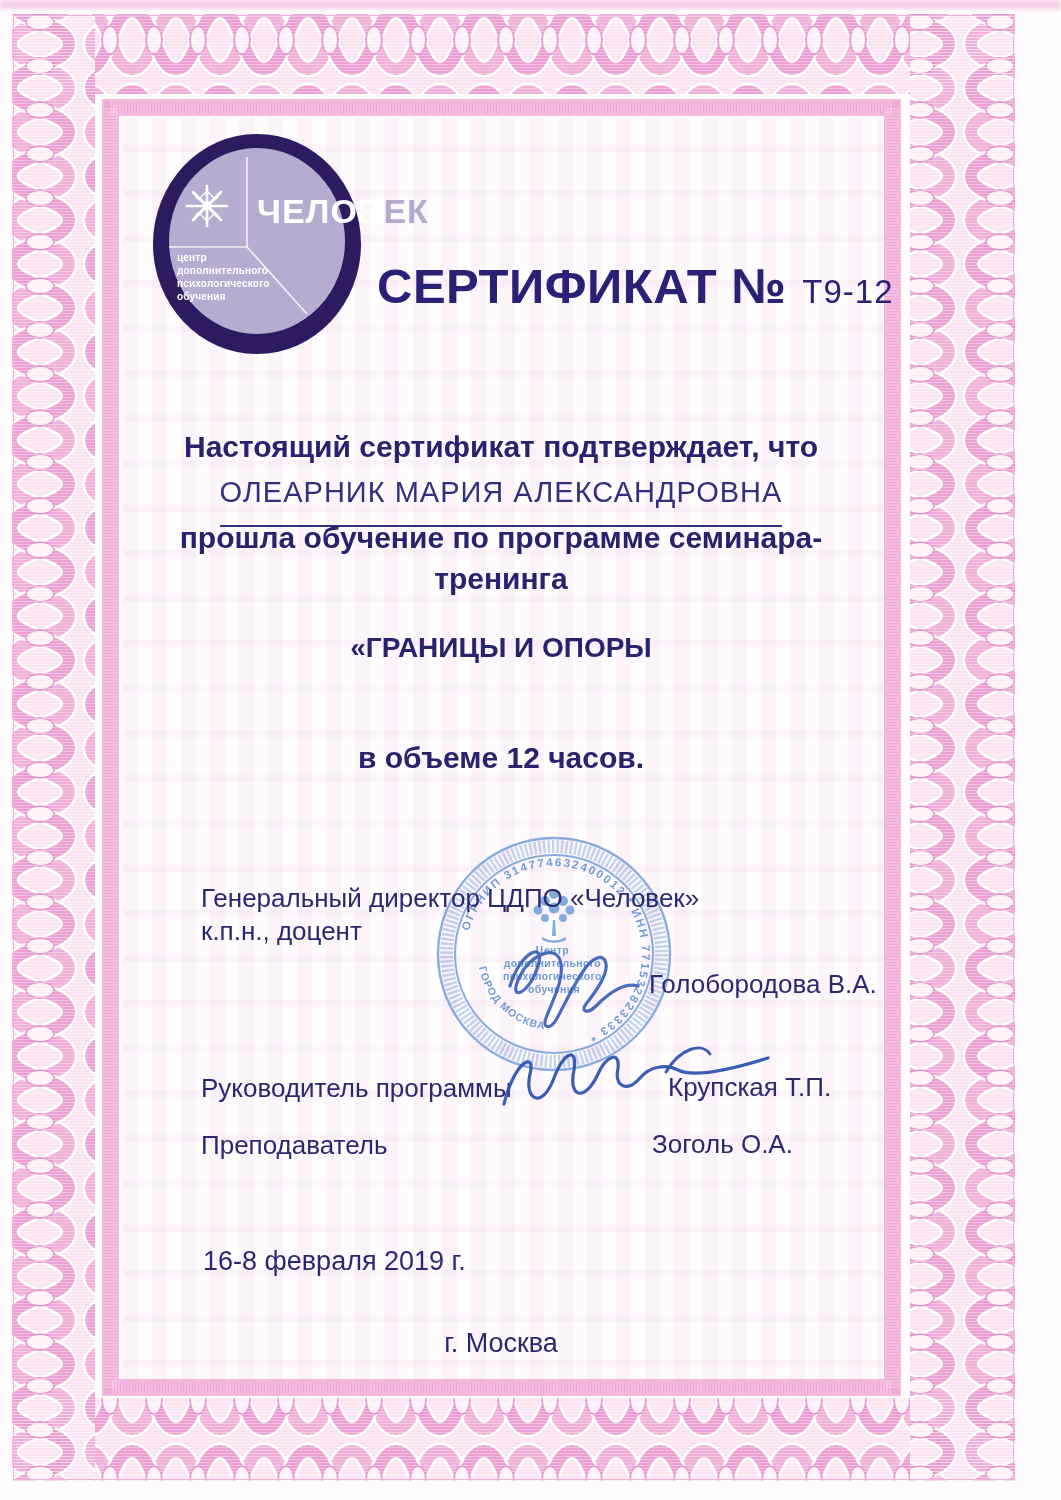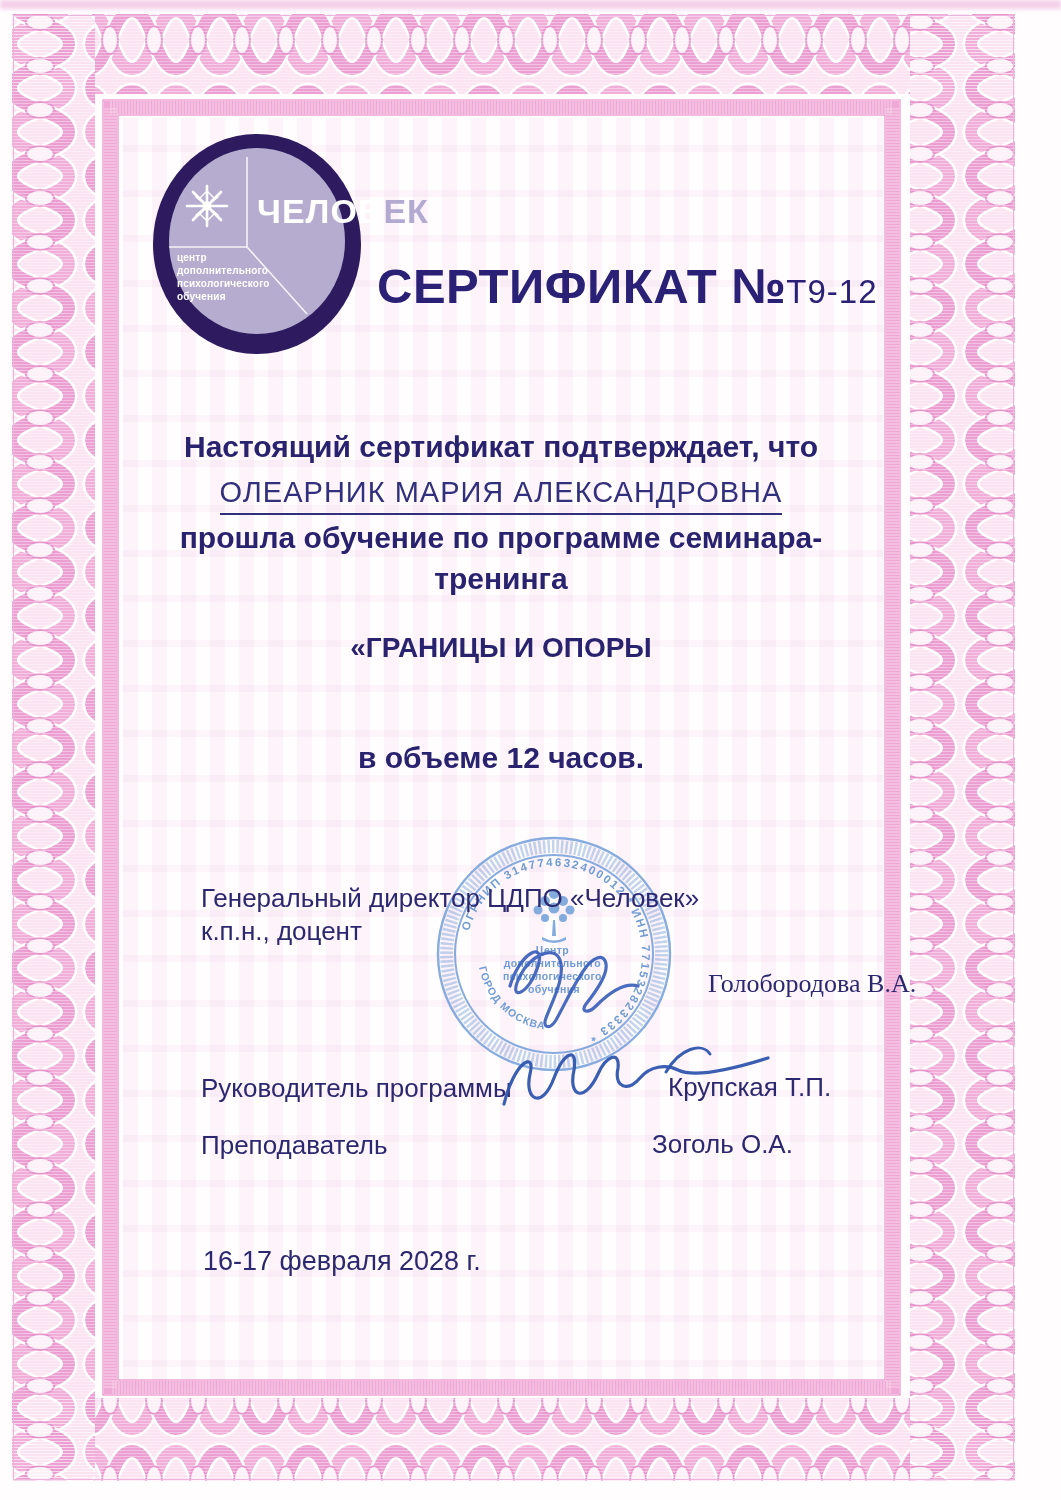--- a/index.html
+++ b/index.html
@@ -20,43 +20,43 @@
   }
   
   .logo-svg{position:absolute;left:147px;top:133px;z-index:2;}
   .brand{position:absolute;left:257px;top:192px;z-index:4;font-size:34px;font-weight:bold;letter-spacing:1px;white-space:nowrap;}
   .brand .b1{color:#ffffff;}
   .brand .b2{color:#b3aad2;margin-top:14px;}
   .logo-sub{position:absolute;left:177px;top:251px;z-index:4;color:#ffffff;font-size:10px;line-height:13px;font-weight:bold;letter-spacing:.2px;}
   
   .title{position:absolute;left:354px;top:258px;z-index:4;white-space:nowrap;}
   .title .t-main{font-size:49px;font-weight:800;color:#2a2176;letter-spacing:.5px;margin-left:23px;}
-  .title .t-num{font-size:33px;font-weight:400;color:#2a2176;letter-spacing:1px;margin-left:0;}
+  .title .t-num{font-size:33px;font-weight:400;color:#2a2176;letter-spacing:1px;margin-left:16px;}
   
   .content{position:absolute;left:123px;top:0;width:756px;height:1500px;z-index:2;}
   .cline{position:absolute;left:0;width:100%;text-align:center;font-weight:bold;font-size:30px;color:#29226e;white-space:nowrap;}
   .cline.l1{top:430px;}
   .cline.name{top:476px;font-weight:400;font-size:29px;color:#322f7c;letter-spacing:1px;}
-  .cline.name span{border-bottom:2px solid #322f7c;padding-bottom:4px;display:inline-block;}
+  .cline.name span{border-bottom:2px solid #322f7c;padding-bottom:16px;display:inline-block;}
   .cline.l2{top:521px;}
   .cline.l3{top:562px;}
   .cline.p1{top:632px;font-size:28px;}
   .cline.p2{top:669px;font-size:28px;}
   .cline.dur{top:741px;}
   
   .stamp-svg{position:absolute;left:424px;top:824px;z-index:2;}
   .sig2-svg{position:absolute;left:470px;top:1026px;z-index:4;}
   .stamp-ring{font-size:11.5px;letter-spacing:2px;font-weight:bold;fill:#6f9cd5;}
   .stamp-city{font-size:10.5px;letter-spacing:1px;font-weight:bold;fill:#6f9cd5;}
   .stamp-center{font-size:10.5px;font-weight:bold;fill:#6f9cd5;letter-spacing:.3px;}
   
   .role{position:absolute;left:201px;z-index:3;font-size:26px;color:#2c2870;line-height:33px;white-space:nowrap;}
   .signame{position:absolute;z-index:3;font-size:26px;color:#2c2870;white-space:nowrap;}
   .row1-role{top:882px;}
-  .row1-name{left:708px;top:969px;font-family:Liberation Serif, serif;}
+  .row1-name{left:649px;top:969px;}
   .row2-role{top:1072px;}
   .row2-name{left:668px;top:1072px;}
   .row3-role{top:1129px;}
   .row3-name{left:652px;top:1129px;}
   .date{position:absolute;left:203px;top:1246px;z-index:3;font-size:27px;color:#2c2870;}
   .city{position:absolute;left:123px;top:1328px;width:756px;text-align:center;z-index:3;font-size:27px;color:#2c2870;}
 </style>
 </head>
 <body>
 
@@ -190,15 +190,16 @@
     <div>к.п.н., доцент</div>
   </div>
   <div class="signame row1-name">Голобородова В.А.</div>
 
   <div class="role row2-role">Руководитель программы</div>
   <div class="signame row2-name">Крупская Т.П.</div>
 
   <div class="role row3-role">Преподаватель</div>
   <div class="signame row3-name">Зоголь О.А.</div>
 
-  <div class="date">16-17 февраля 2028 г.</div>
+  <div class="date">16-8 февраля 2019 г.</div>
+  <div class="city">г. Москва</div>
 
 </div>
 
 </body></html>

